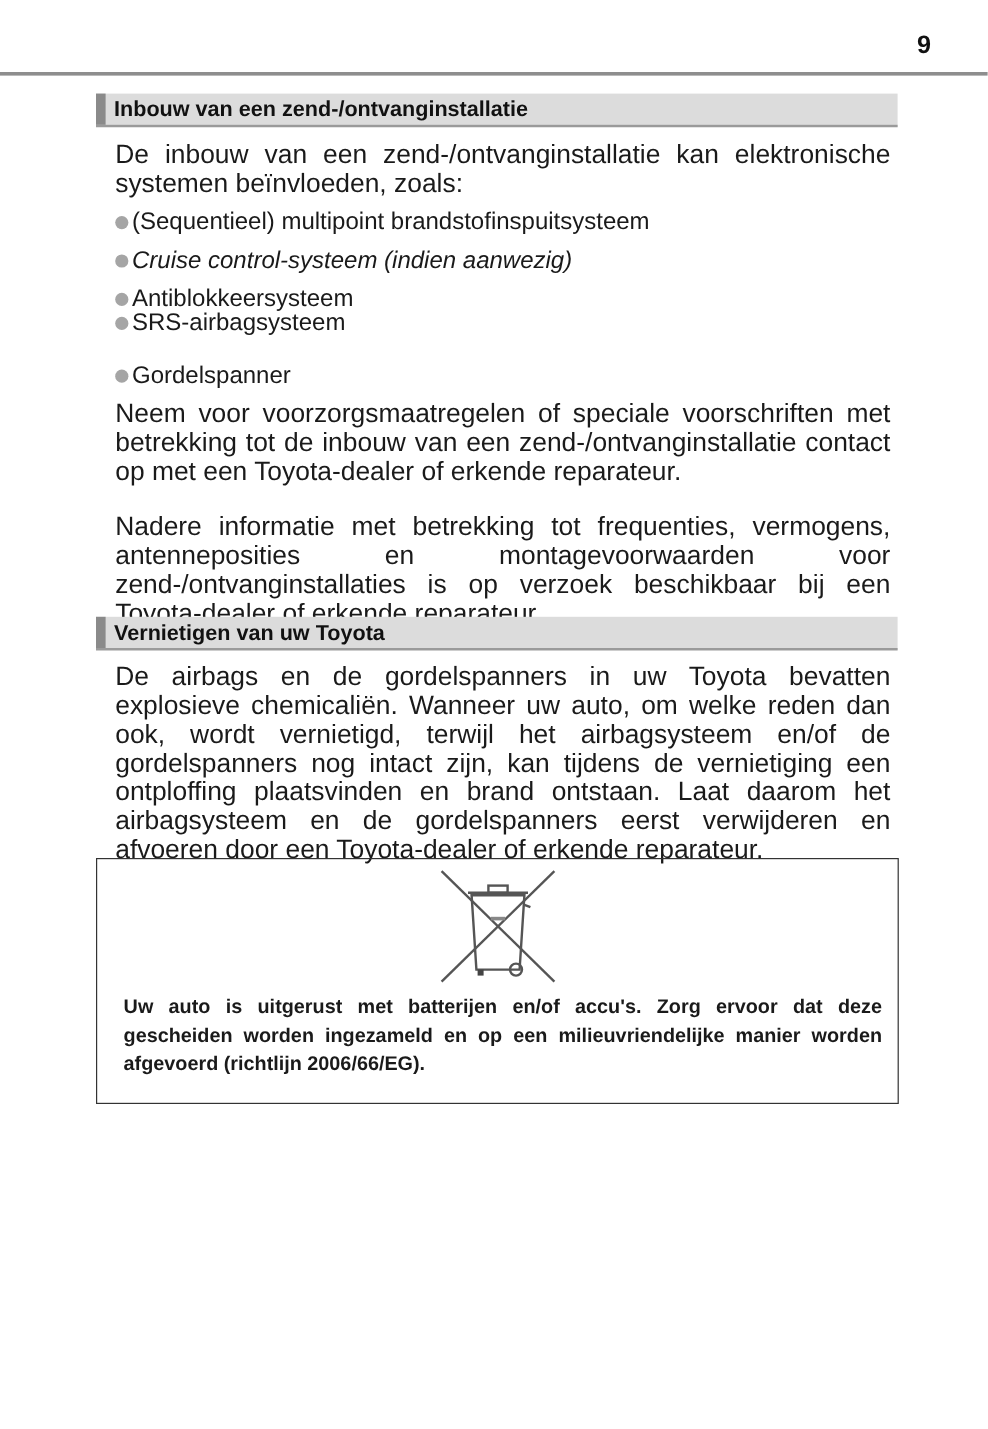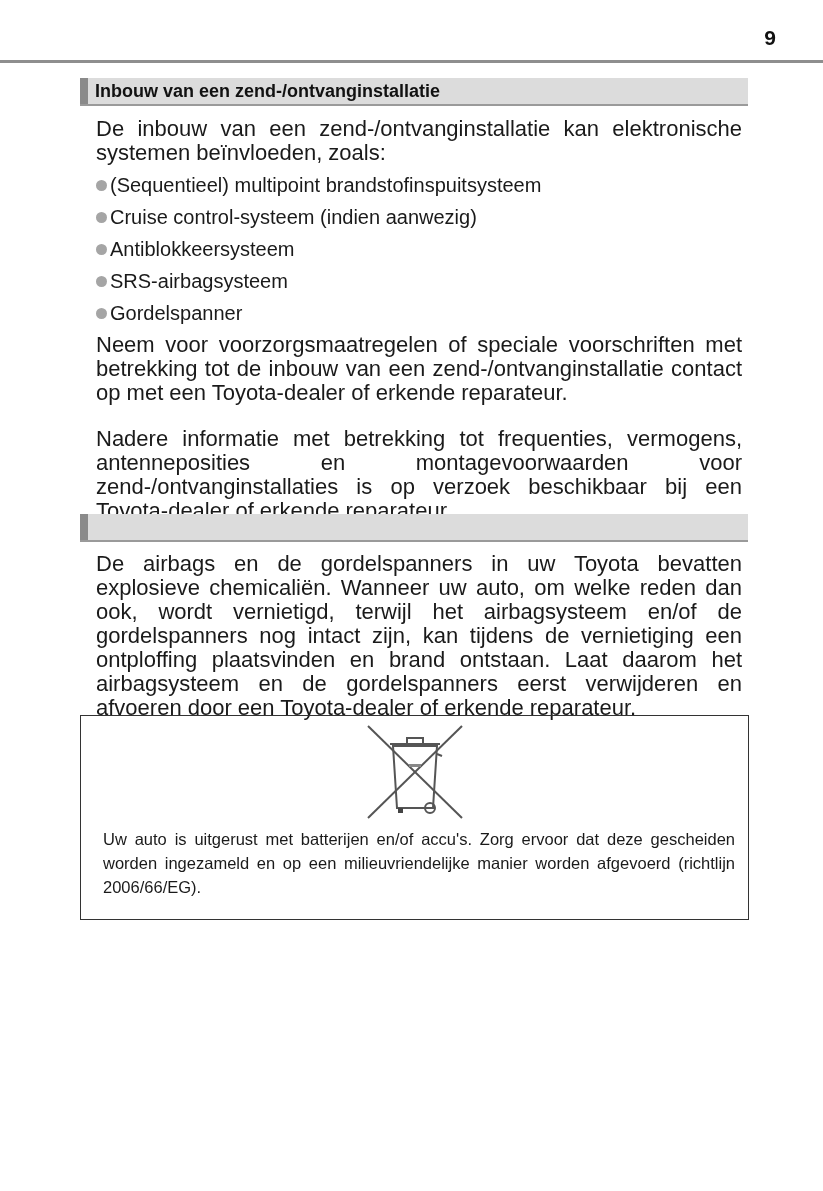--- a/index.html
+++ b/index.html
@@ -11,61 +11,62 @@
   .section-header { position: absolute; left: 80px; width: 668px; height: 28px; background: #dcdcdc;
                     border-bottom: 2px solid #9a9a9a; box-sizing: border-box; }
   .section-header .bar { position: absolute; left: 0; top: 0; width: 8px; height: 100%; background: #8a8a8a; }
   .section-header .title { position: absolute; left: 15px; top: 3px; font-weight: bold; font-size: 18px; color: #111; }
   .para { position: absolute; left: 96px; width: 646px; font-size: 22px; line-height: 24px; text-align: justify; }
   .bullet { position: absolute; left: 96px; font-size: 20px; line-height: 22px; display: flex; align-items: center; }
   .dot { width: 11px; height: 11px; border-radius: 50%; background: #a5a5a5; margin-right: 3px; display: inline-block; }
   .notice-box { position: absolute; left: 80px; top: 715px; width: 669px; height: 205px;
                 border: 1px solid #333; box-sizing: border-box; }
   .bin-icon { position: absolute; left: 360px; top: 720px; width: 110px; height: 100px; }
-  .notice-text { position: absolute; left: 103px; width: 632px; font-size: 16.5px; line-height: 24px; text-align: justify; }
+  .notice-text { position: absolute; left: 103px; width: 632px; font-size: 16.5px; line-height: 24px; text-align: justify; font-weight: bold; }
 </style>
 </head>
 <body>
 
 <div class="page-number">9</div>
 <div class="top-rule"></div>
 
 <div class="section-header" style="top:78px;">
   <div class="bar"></div>
   <div class="title">Inbouw van een zend-/ontvanginstallatie</div>
 </div>
 
 <div class="para" style="top:117px;">De inbouw van een zend-/ontvanginstallatie kan elektronische systemen beïnvloeden, zoals:</div>
 
 <div class="bullet" style="top:174px;">
   <span class="dot"></span>
   <span>(Sequentieel) multipoint brandstofinspuitsysteem</span>
 </div>
-<div class="bullet" style="top:206px;">
+<div class="bullet" style="top:206px;font-style:italic;">
   <span class="dot"></span>
   <span>Cruise control-systeem (indien aanwezig)</span>
 </div>
 <div class="bullet" style="top:238px;justify-content:flex-end;">
   <span class="dot"></span>
   <span>Antiblokkeersysteem</span>
 </div>
-<div class="bullet" style="top:270px;">
+<div class="bullet" style="top:258px;">
   <span class="dot"></span>
   <span>SRS-airbagsysteem</span>
 </div>
 <div class="bullet" style="top:302px;">
   <span class="dot"></span>
   <span>Gordelspanner</span>
 </div>
 
 <div class="para" style="top:333px;">Neem voor voorzorgsmaatregelen of speciale voorschriften met betrekking tot de inbouw van een zend-/ontvanginstallatie contact op met een Toyota-dealer of erkende reparateur.</div>
 <div class="para" style="top:427px;">Nadere informatie met betrekking tot frequenties, vermogens, antenneposities en montagevoorwaarden voor zend-/ontvanginstallaties is op verzoek beschikbaar bij een Toyota-dealer of erkende reparateur.</div>
 
 <div class="section-header" style="top:514px;">
   <div class="bar"></div>
+  <div class="title">Vernietigen van uw Toyota</div>
 </div>
 
 <div class="para" style="top:552px;">De airbags en de gordelspanners in uw Toyota bevatten explosieve chemicaliën. Wanneer uw auto, om welke reden dan ook, wordt vernietigd, terwijl het airbagsysteem en/of de gordelspanners nog intact zijn, kan tijdens de vernietiging een ontploffing plaatsvinden en brand ontstaan. Laat daarom het airbagsysteem en de gordelspanners eerst verwijderen en afvoeren door een Toyota-dealer of erkende reparateur.</div>
 
 <div class="notice-box"></div>
 <svg class="bin-icon" viewBox="0 0 110 100">
   <g fill="none" stroke="#555" stroke-width="2">
     <line x1="8" y1="6" x2="102" y2="98"></line>
     <line x1="102" y1="6" x2="8" y2="98"></line>
     <path d="M33 26 L77 26 L73 88 L37 88 Z"></path>

